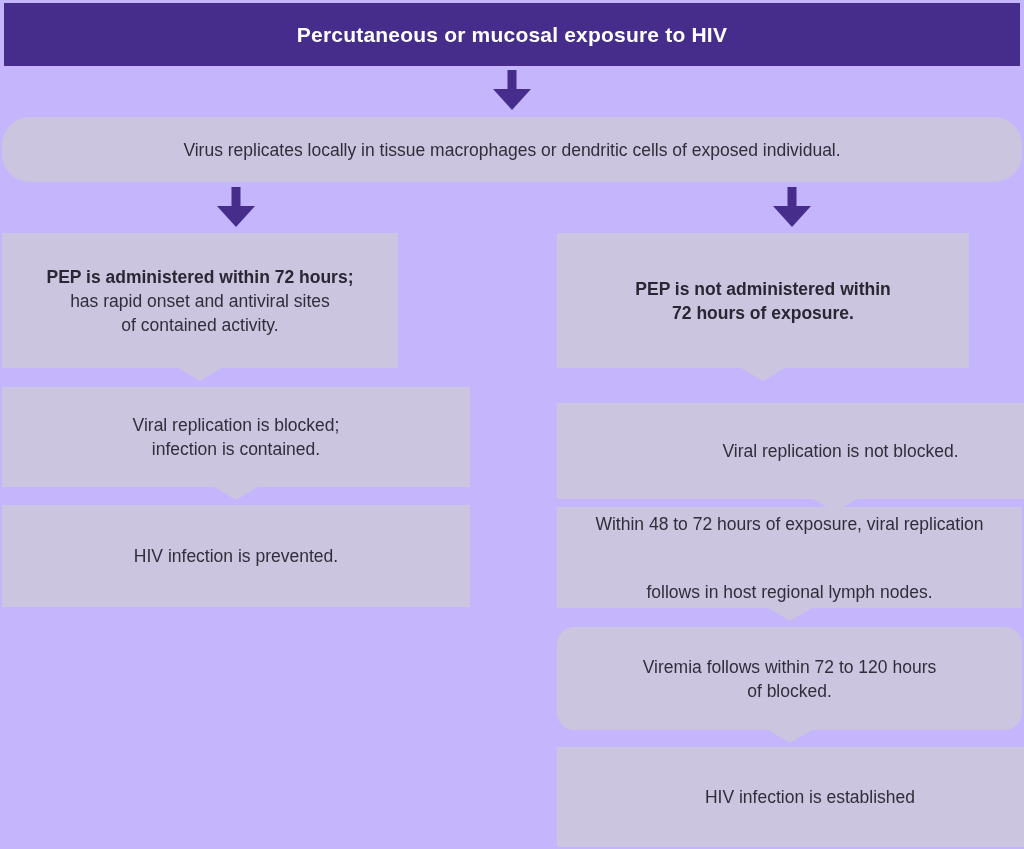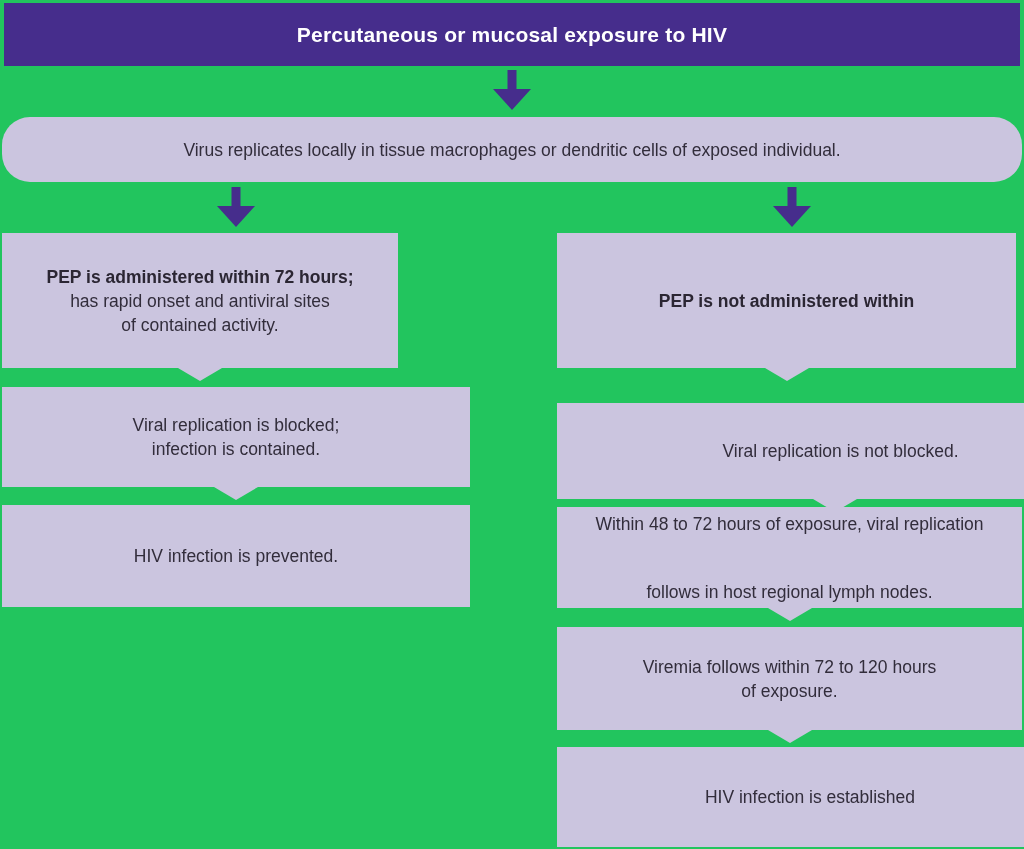--- a/index.html
+++ b/index.html
@@ -12,21 +12,21 @@
   * { margin: 0; padding: 0; box-sizing: border-box; }
   html, body { background: #ffffff; }
   body {
     font-family: "Liberation Sans", "DejaVu Sans", sans-serif;
     color: var(--text-color);
   }
   .canvas {
     position: relative;
     width: 1024px;
     height: 849px;
-    background: #22c55e;
+    background: #c4b5fd;
     overflow: hidden;
   }
   .banner {
     position: absolute;
     left: 4px; top: 3px;
     width: 1016px; height: 63px;
     background: var(--banner-bg);
     display: flex;
     align-items: center;
     justify-content: center;
@@ -68,24 +68,24 @@
   
   .intro-box   { left: 2px;   top: 117px; width: 1020px; height: 65px; border-radius: 28px; }
   .arrow-top   { left: 492px; top: 70px; }
   .arrow-left  { left: 216px; top: 187px; }
   .arrow-right { left: 772px; top: 187px; }
 
   .l-box1 { left: 2px; top: 233px; width: 396px; height: 135px; }
   .l-box2 { left: 2px; top: 387px; width: 468px; height: 100px; }
   .l-box3 { left: 2px; top: 505px; width: 468px; height: 102px; }
 
-  .r-box1 { left: 557px; top: 233px; width: 459px; height: 135px; }
+  .r-box1 { left: 557px; top: 233px; width: 412px; height: 135px; }
   .r-box2 { left: 557px; top: 403px; width: 555px; height: 96px; padding-left: 12px; }
   .r-box3 { left: 557px; top: 507px; width: 465px; height: 101px; gap: 44px; }
-  .r-box4 { left: 557px; top: 627px; width: 465px; height: 103px; }
+  .r-box4 { left: 557px; top: 627px; width: 465px; height: 103px; border-radius: 17px; }
   .r-box5 { left: 557px; top: 747px; width: 506px; height: 100px; }
 </style>
 </head>
 <body>
 
 <div class="canvas">
 
   <div class="banner">
     <span class="title">Percutaneous or mucosal exposure to HIV</span>
   </div>
@@ -120,37 +120,38 @@
   </div>
 
   <div class="flow-box l-box2">
     <div class="line">Viral replication is blocked;</div>
     <div class="line">infection is contained.</div>
     <div class="notch"></div>
   </div>
 
   <div class="flow-box r-box1">
     <div class="line bold">PEP is not administered within</div>
+    <div class="line bold">72 hours of exposure.</div>
     <div class="notch"></div>
   </div>
 
   <div class="flow-box r-box2">
     <div class="line">Viral replication is not blocked.</div>
     <div class="notch"></div>
   </div>
 
   <div class="flow-box r-box3">
     <div class="line">Within 48 to 72 hours of exposure, viral replication</div>
     <div class="line">follows in host regional lymph nodes.</div>
     <div class="notch"></div>
   </div>
 
   <div class="flow-box r-box4">
     <div class="line">Viremia follows within 72 to 120 hours</div>
-    <div class="line">of exposure.</div>
+    <div class="line">of blocked.</div>
     <div class="notch"></div>
   </div>
 
   <div class="flow-box r-box5">
     <div class="line">HIV infection is established</div>
   </div>
 
 </div>
 
 </body></html>

